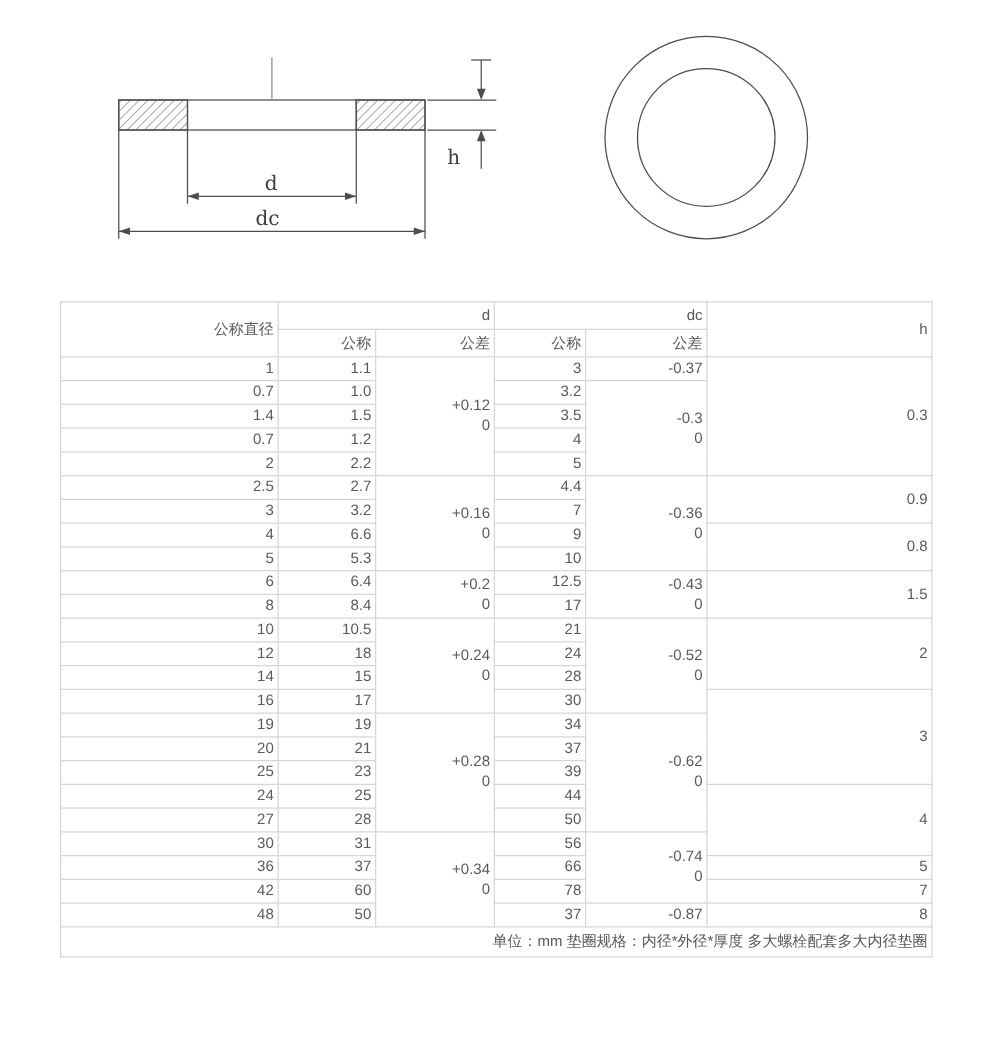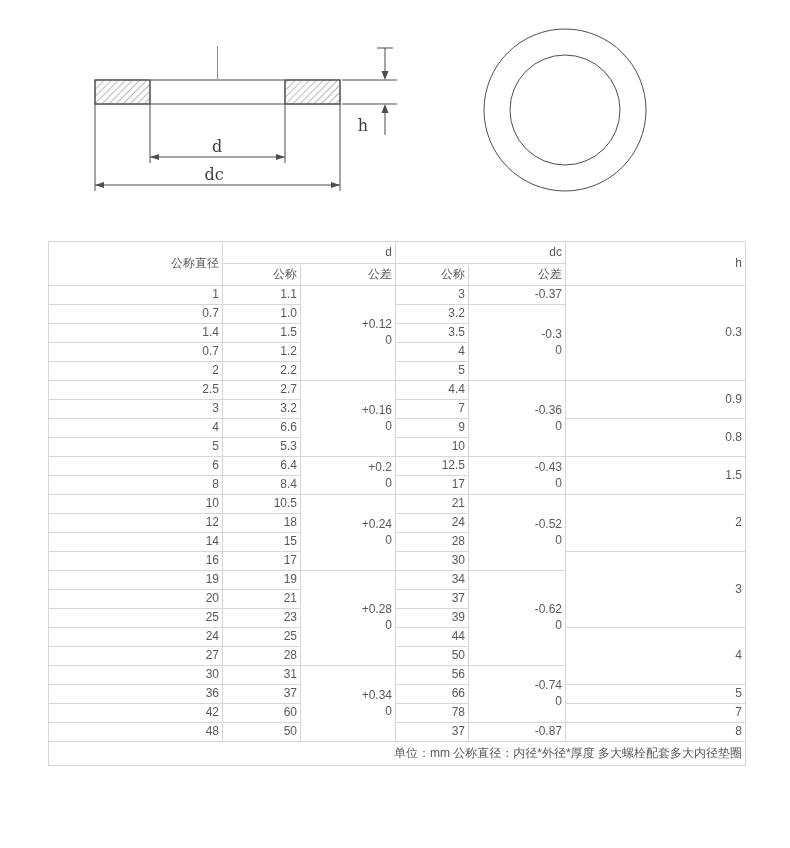--- a/index.html
+++ b/index.html
@@ -260,18 +260,18 @@
         <tr>
           <td>48</td>
           <td>50</td>
           <td>37</td>
           <td>-0.87</td>
           <td>8</td>
         </tr>
       </tbody>
     <tfoot>
       <tr>
-        <td colspan="6">单位：mm 公称直径：内径*外径*厚度 多大螺栓配套多大内径垫圈</td>
+        <td colspan="6">单位：mm 垫圈规格：内径*外径*厚度 多大螺栓配套多大内径垫圈</td>
       </tr>
     </tfoot>
   </table>
 
 </div>
 
 </body></html>

